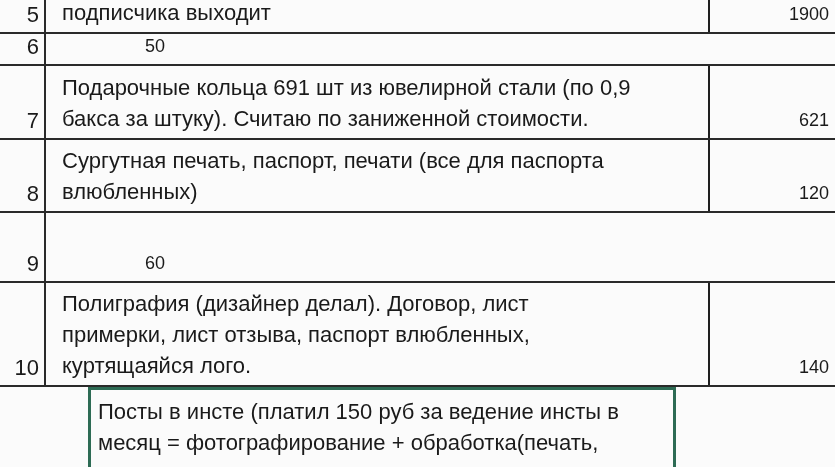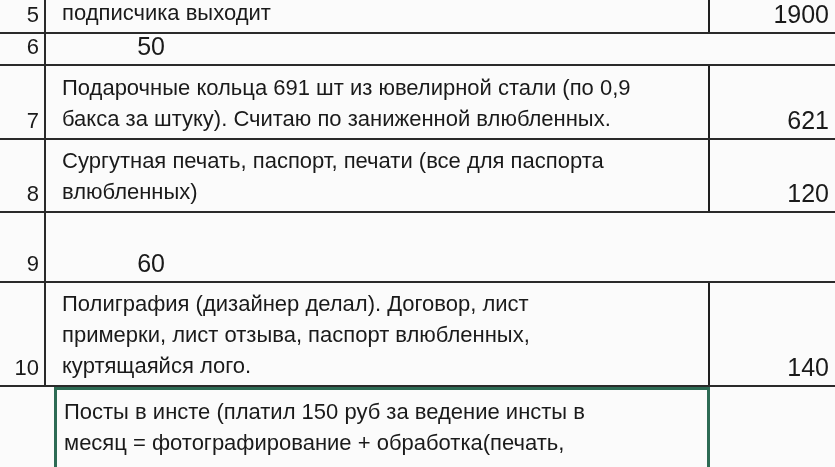--- a/index.html
+++ b/index.html
@@ -23,20 +23,21 @@
     flex-direction: column;
   }
   .row {
     display: flex;
     box-sizing: border-box;
     border-bottom: 2px solid #2a2a2a;
     flex: 0 0 auto;
   }
   .row.last {
     border-bottom: none;
+    gap: 34px;
   }
   .cell-num {
     width: 46px;
     box-sizing: border-box;
     display: flex;
     align-items: flex-end;
     justify-content: flex-end;
     padding: 0 5px 3px 0;
     border-right: 2px solid #2a2a2a;
     font-size: 22px;
@@ -68,21 +69,21 @@
     line-height: 31px;
     white-space: nowrap;
   }
   .cell-value {
     width: 125px;
     box-sizing: border-box;
     display: flex;
     align-items: flex-end;
     justify-content: flex-end;
     padding: 0 6px 3px 0;
-    font-size: 25px;
+    font-size: 18px;
     line-height: 29px;
   }
 </style>
 </head>
 <body>
 
 <div id="screen">
   <div class="sheet">
       <div class="row" style="height: 34px;">
         <div class="cell-num">5</div>
@@ -92,21 +93,21 @@
         <div class="cell-value">1900</div>
       </div>
       <div class="row" style="height: 32px;">
         <div class="cell-num">6</div>
         <div class="cell-value">50</div>
       </div>
       <div class="row" style="height: 74px;">
         <div class="cell-num">7</div>
         <div class="cell-text">
           <div class="line">Подарочные кольца 691 шт из ювелирной стали (по 0,9</div>
-          <div class="line">бакса за штуку). Считаю по заниженной влюбленных.</div>
+          <div class="line">бакса за штуку). Считаю по заниженной стоимости.</div>
         </div>
         <div class="cell-value">621</div>
       </div>
       <div class="row" style="height: 73px;">
         <div class="cell-num">8</div>
         <div class="cell-text">
           <div class="line">Сургутная печать, паспорт, печати (все для паспорта</div>
           <div class="line">влюбленных)</div>
         </div>
         <div class="cell-value">120</div>

